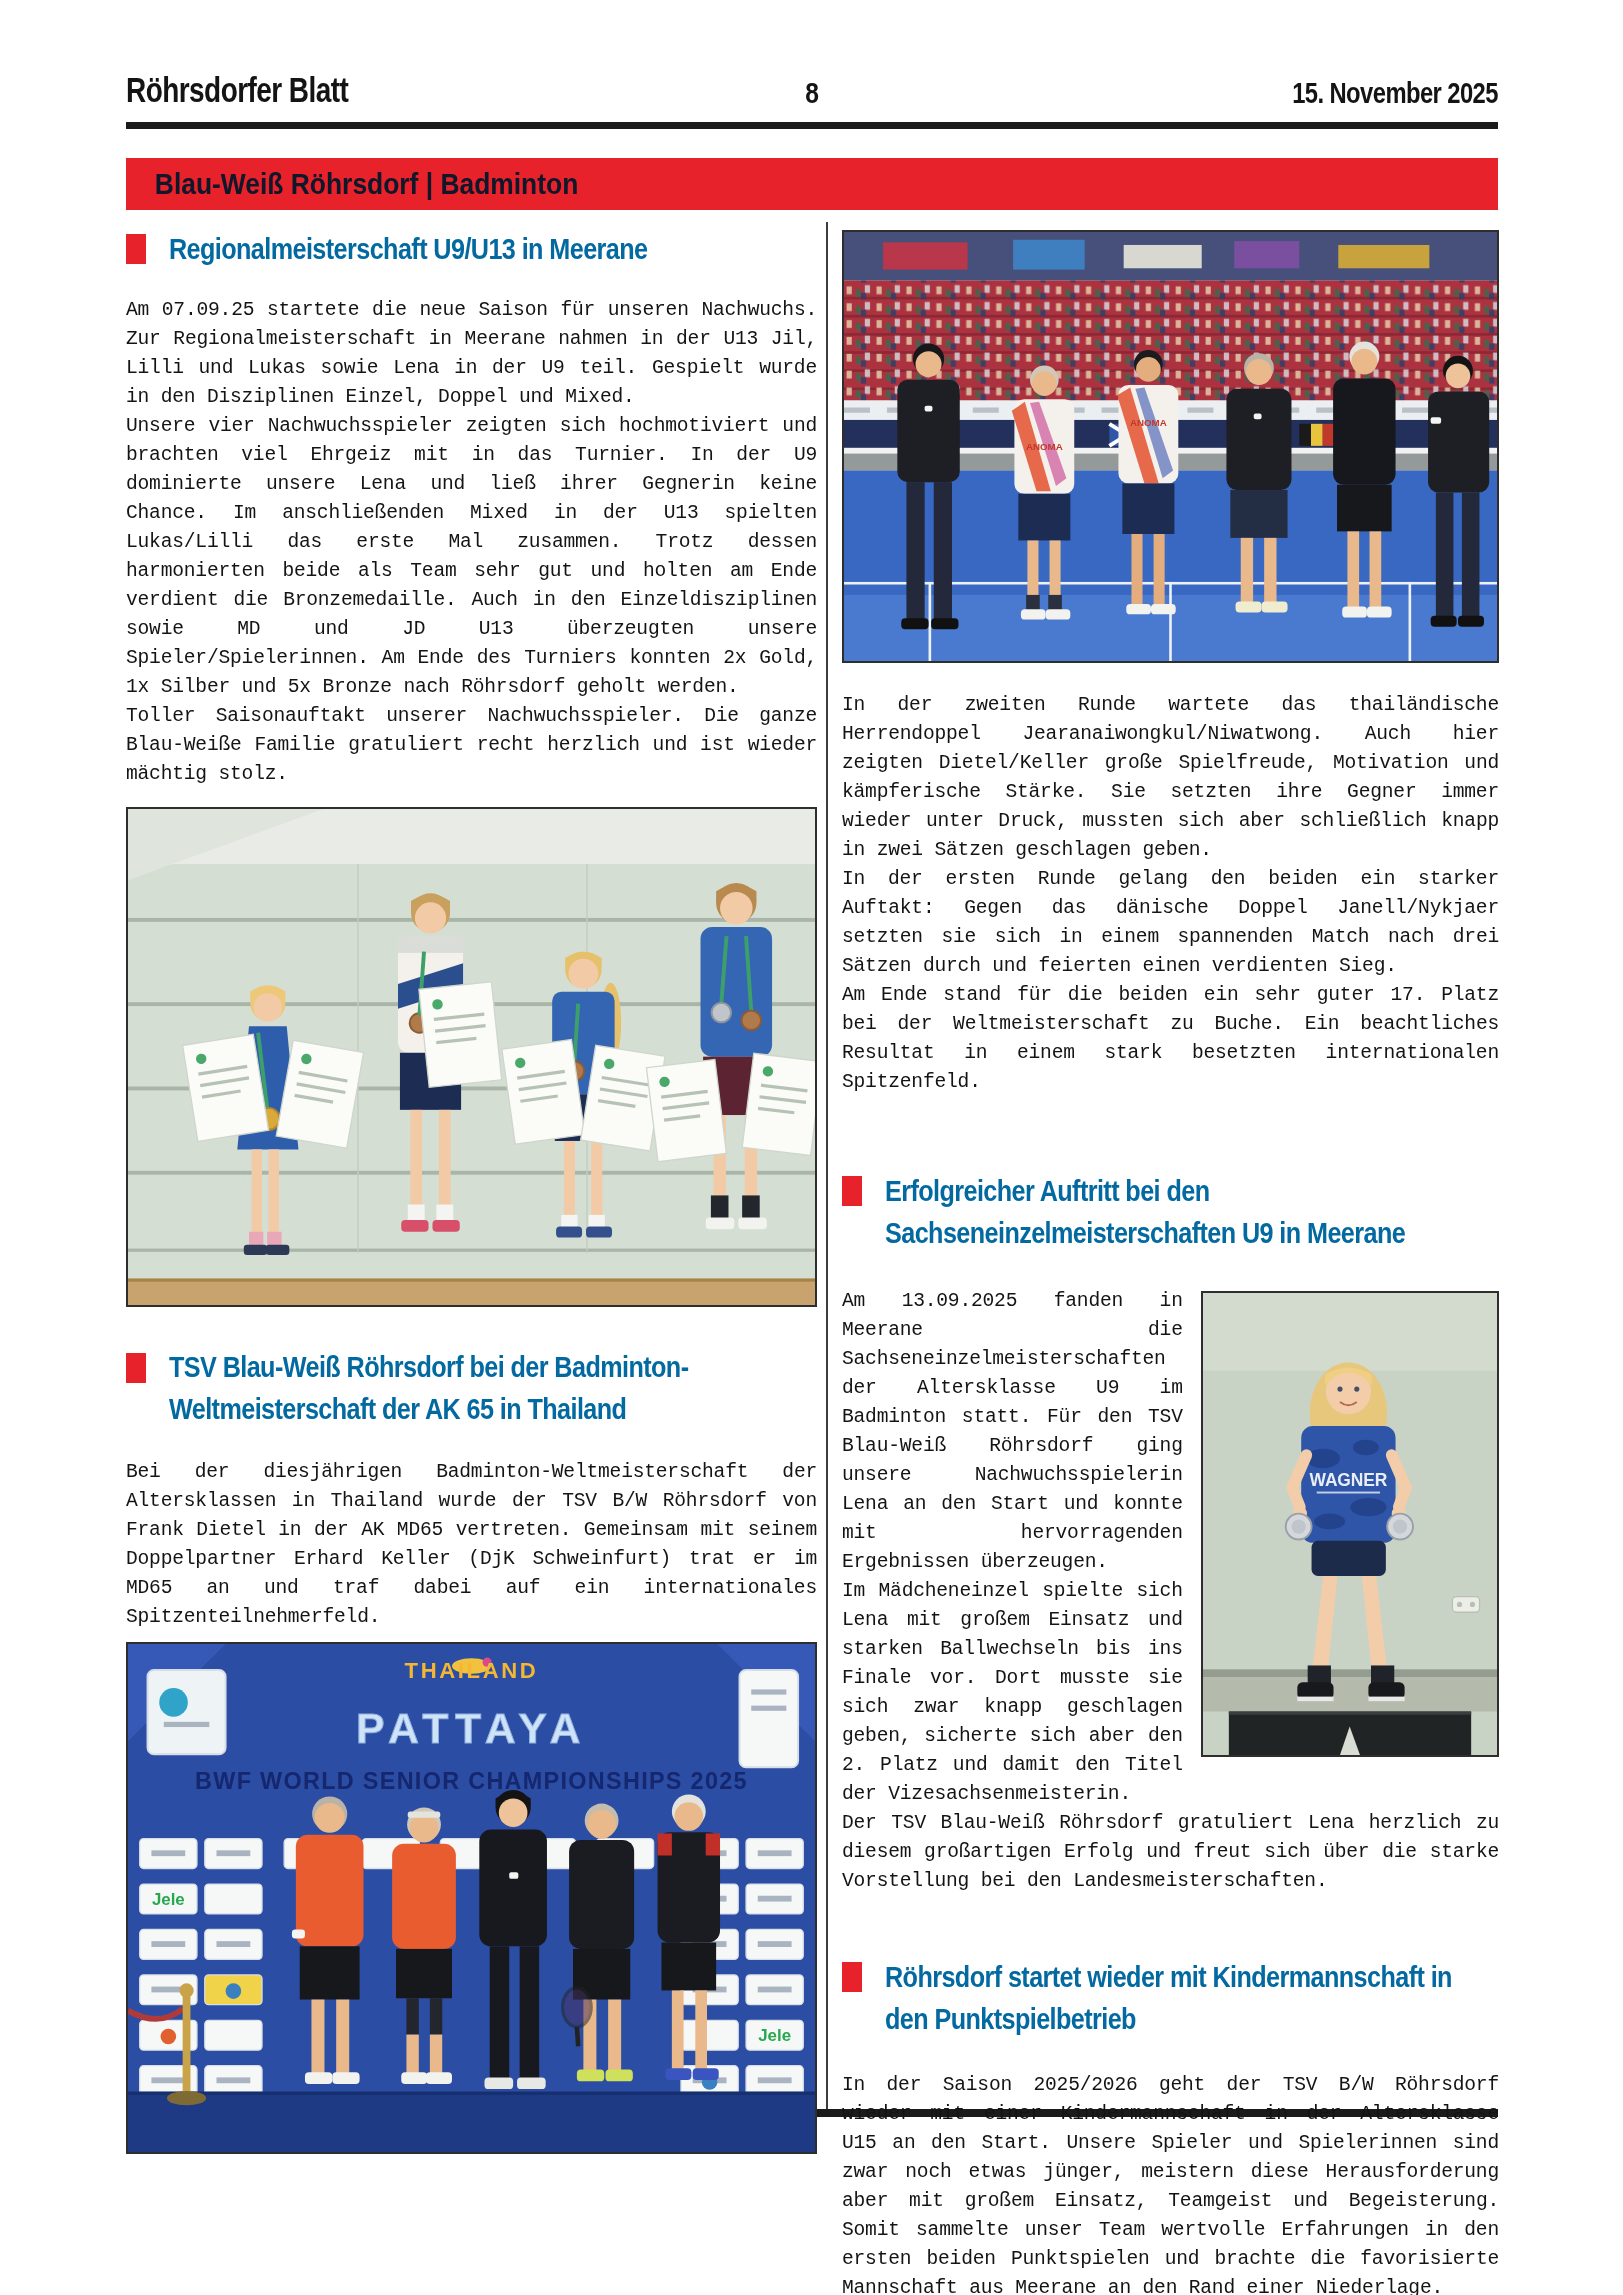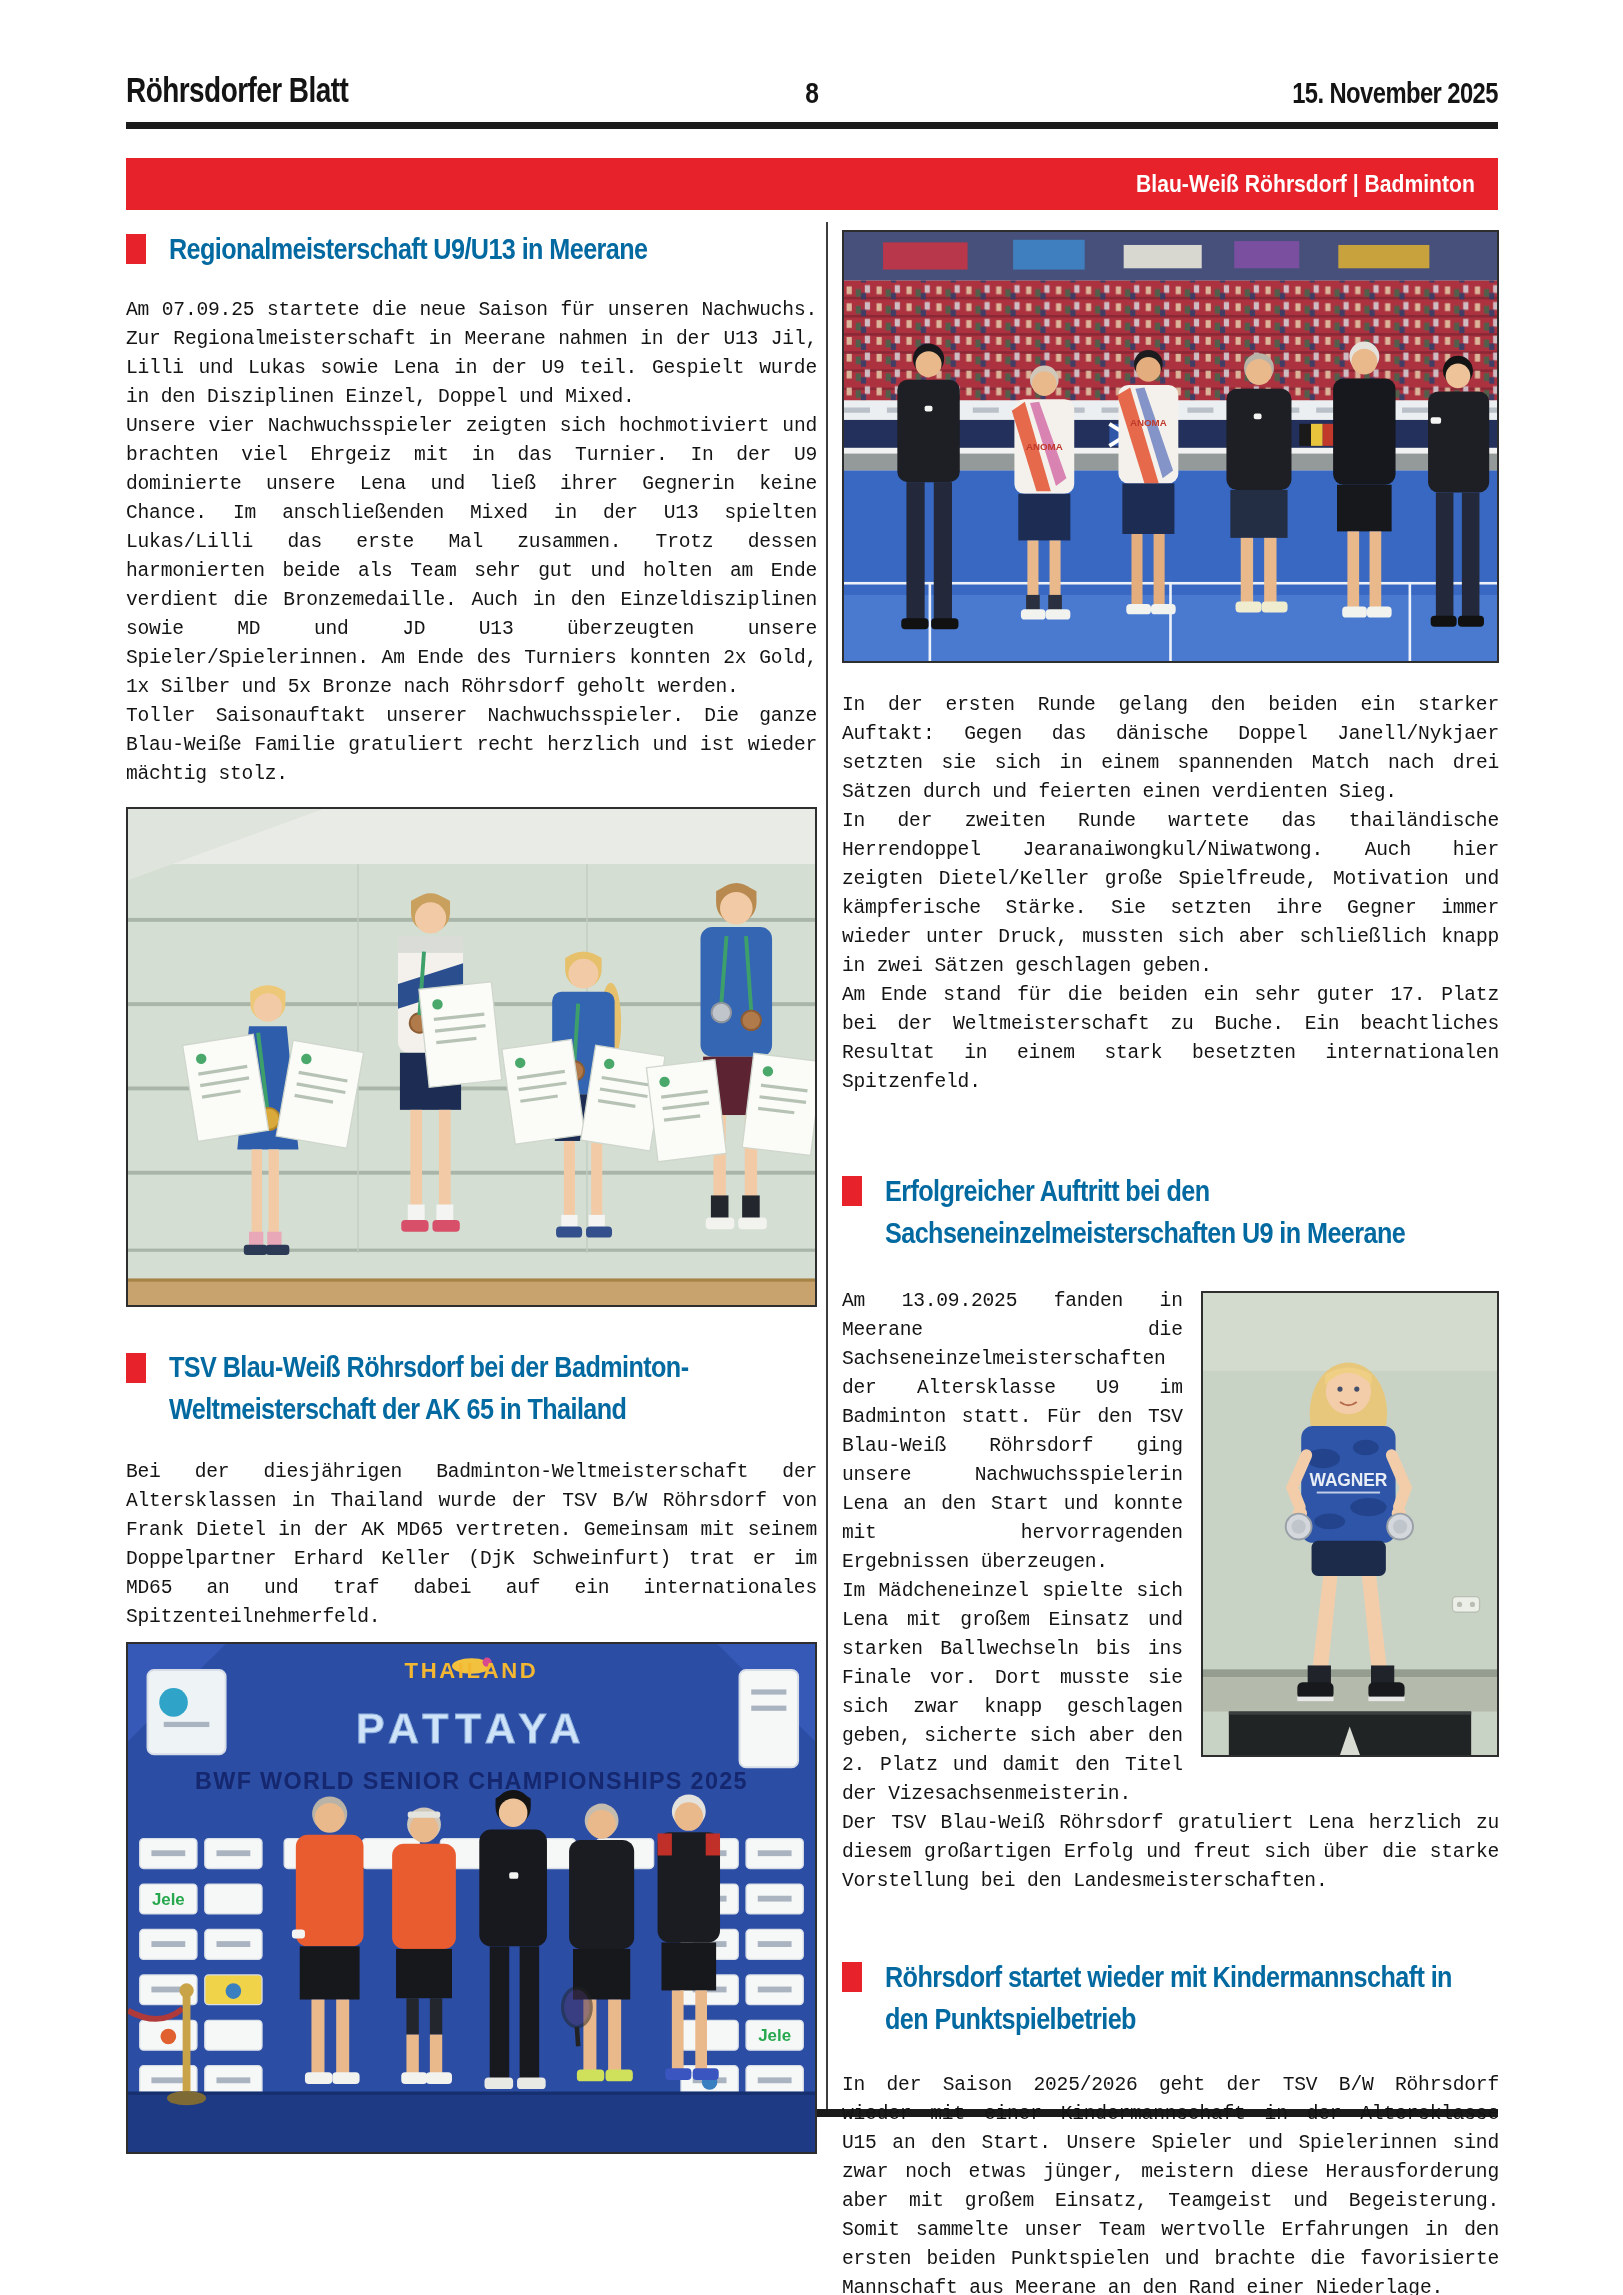--- a/index.html
+++ b/index.html
@@ -12,22 +12,22 @@
   .header{position:absolute;left:126px;right:125px;top:63px;height:47px;}
   .masthead{position:absolute;left:0;bottom:0;font-size:35px;font-weight:bold;letter-spacing:-0.7px;}
   .masthead .cond{display:inline-block;transform:scaleX(.80);transform-origin:0 100%;}
   .pagenum{position:absolute;left:50%;bottom:0;transform:translateX(-50%) scaleX(.82);font-size:30px;font-weight:bold;}
   .pubdate{position:absolute;right:0;bottom:0;font-size:29px;font-weight:bold;letter-spacing:-0.7px;}
   .pubdate .cond{display:inline-block;transform:scaleX(.82);transform-origin:100% 100%;}
   .header-rule{position:absolute;left:126px;right:125px;top:122px;height:7.2px;background:#1b1b1b;}
   
   .banner{
     position:absolute;left:126px;right:125px;top:158px;height:52px;
-    background:var(--accent,#e7222a);color:#ffffff;text-align:right;
-    font-size:24px;font-weight:bold;line-height:52px;
+    background:var(--accent,#e7222a);color:#0f172a;text-align:left;
+    font-size:30px;font-weight:bold;line-height:52px;
   }
   .banner .cond{display:inline-block;transform:scaleX(.88);transform-origin:50% 50%;}
   
   .col{position:absolute;top:216px;}
   .col-left{left:126px;width:691px;}
   .col-right{left:842px;width:657px;}
   .col-divider{position:absolute;left:826px;top:222px;height:1892px;width:2px;background:#3d3d3d;}
   .bottom-rule{position:absolute;left:126px;right:125px;top:2109px;height:7.9px;background:#1b1b1b;}
   
   h2{position:relative;margin:0;padding-left:43px;font-size:30px;line-height:42px;letter-spacing:-0.7px;font-weight:bold;color:#0369a1;}
@@ -492,22 +492,22 @@
           <rect x="910" y="402" width="27" height="196" fill="#23283a"></rect>
           <rect x="950" y="402" width="27" height="196" fill="#23283a"></rect>
           <rect x="902" y="592" width="40" height="17" rx="6" fill="#111111"></rect>
           <rect x="944" y="592" width="40" height="17" rx="6" fill="#111111"></rect>
           <rect x="902" y="286" width="16" height="10" rx="3" fill="#f4f4f2"></rect>
         </g>
       </svg>
     </figure>
 
     <div class="body-text cont-body">
+      <p>In der zweiten Runde wartete das thailändische Herrendoppel Jearanaiwongkul/Niwatwong. Auch hier zeigten Dietel/Keller große Spielfreude, Motivation und kämpferische Stärke. Sie setzten ihre Gegner immer wieder unter Druck, mussten sich aber schließlich knapp in zwei Sätzen geschlagen geben.</p>
       <p>In der ersten Runde gelang den beiden ein starker Auftakt: Gegen das dänische Doppel Janell/Nykjaer setzten sie sich in einem spannenden Match nach drei Sätzen durch und feierten einen verdienten Sieg.</p>
-      <p>In der zweiten Runde wartete das thailändische Herrendoppel Jearanaiwongkul/Niwatwong. Auch hier zeigten Dietel/Keller große Spielfreude, Motivation und kämpferische Stärke. Sie setzten ihre Gegner immer wieder unter Druck, mussten sich aber schließlich knapp in zwei Sätzen geschlagen geben.</p>
       <p>Am Ende stand für die beiden ein sehr guter 17. Platz bei der Weltmeisterschaft zu Buche. Ein beachtliches Resultat in einem stark besetzten internationalen Spitzenfeld.</p>
     </div>
 
     <article>
       <h2 class="a3-title"><span class="bullet"></span><span class="h-text">Erfolgreicher Auftritt bei den Sachseneinzelmeisterschaften U9 in Meerane</span></h2>
       <div class="body-text a3-body">
 
         <figure class="photo photo-lena">
           <svg viewBox="0 0 455 712" preserveAspectRatio="none" style="font-size:30px">
             <rect x="0" y="0" width="455" height="712" fill="#c9d3c5"></rect>

